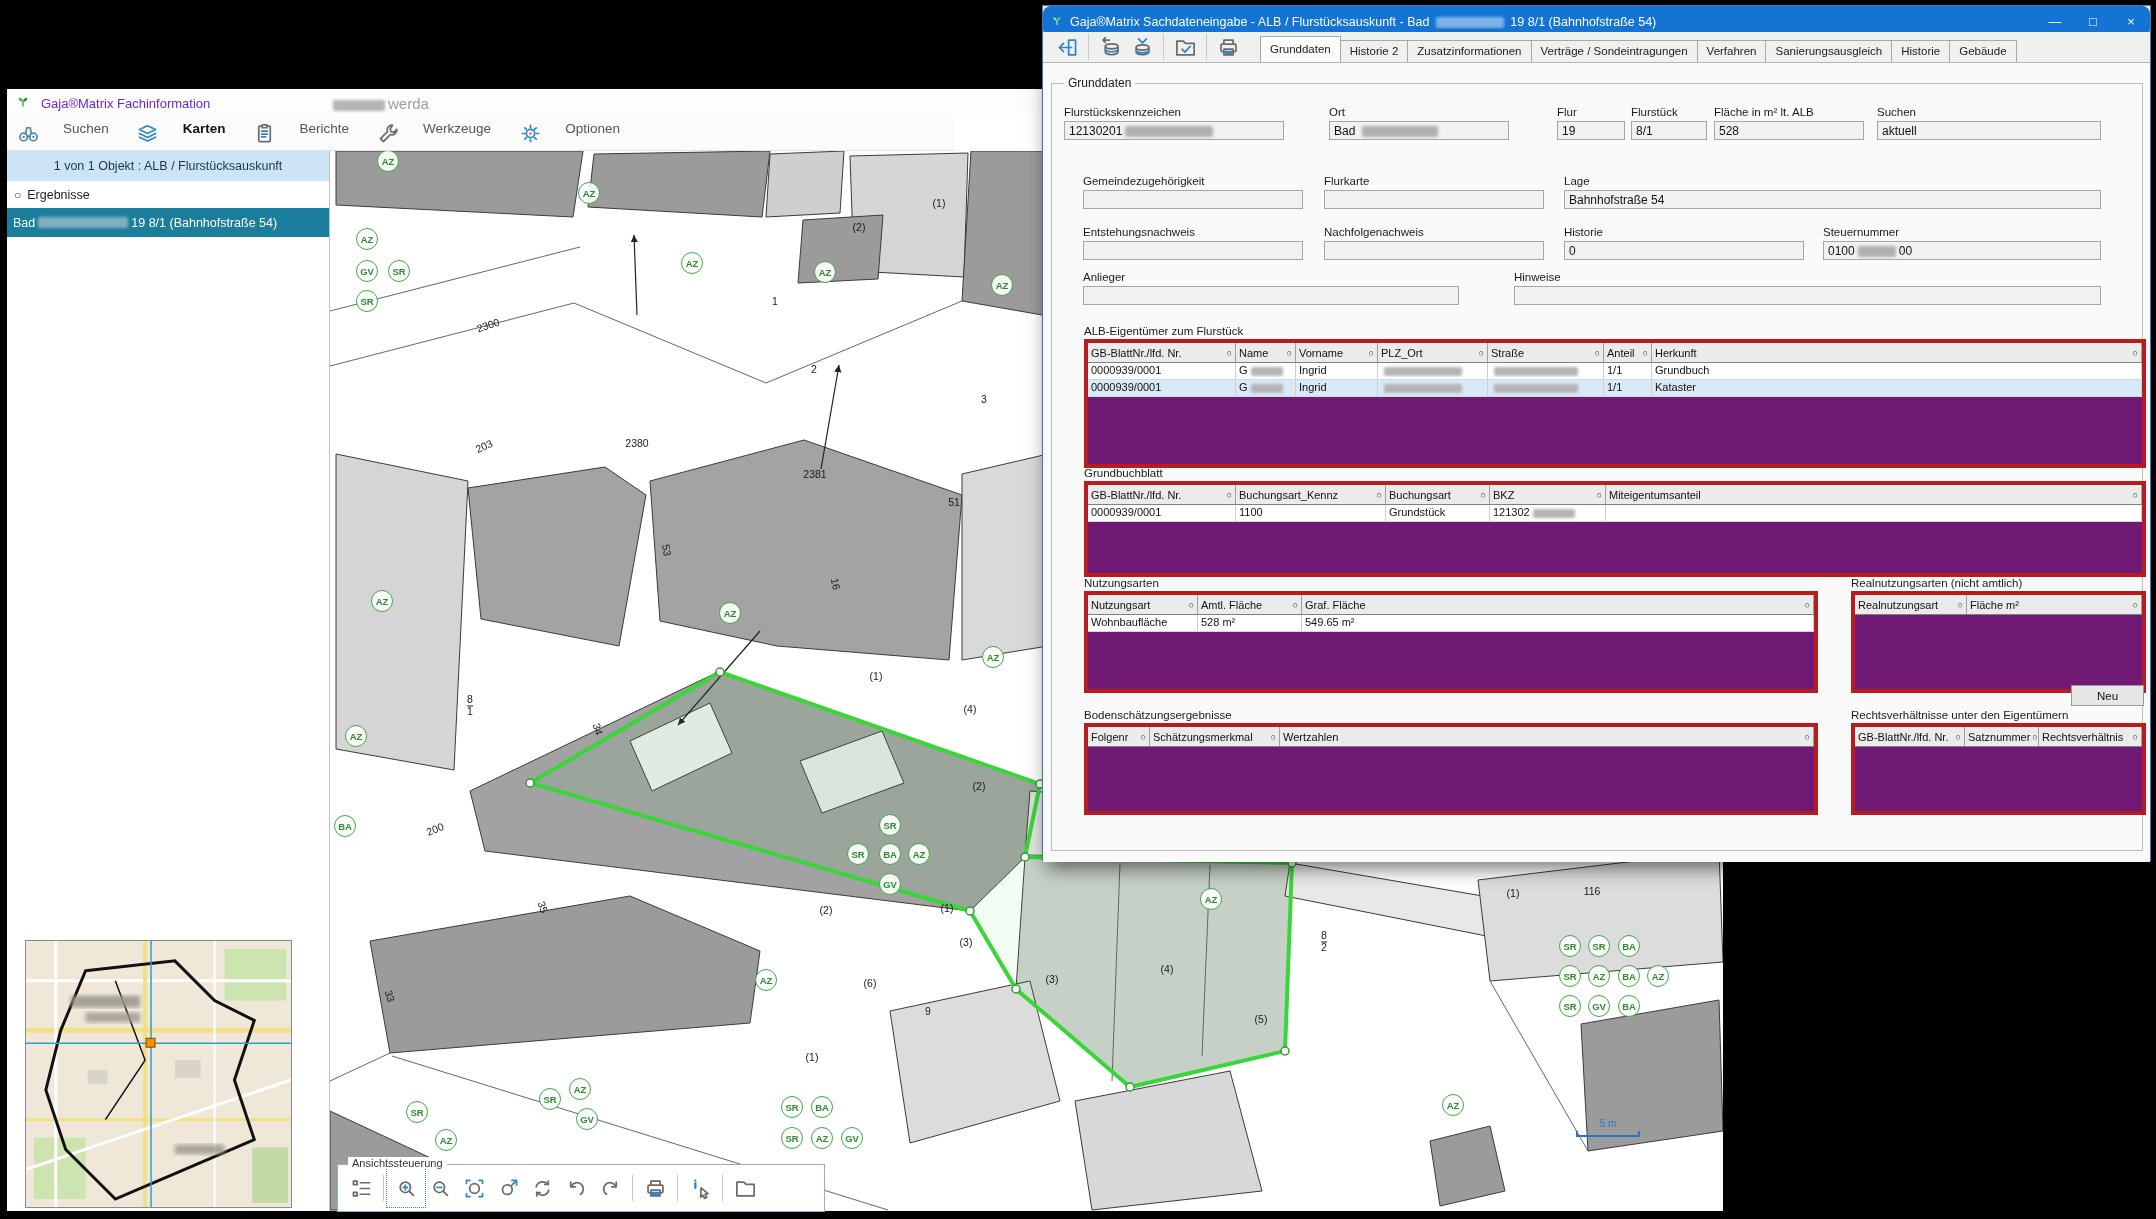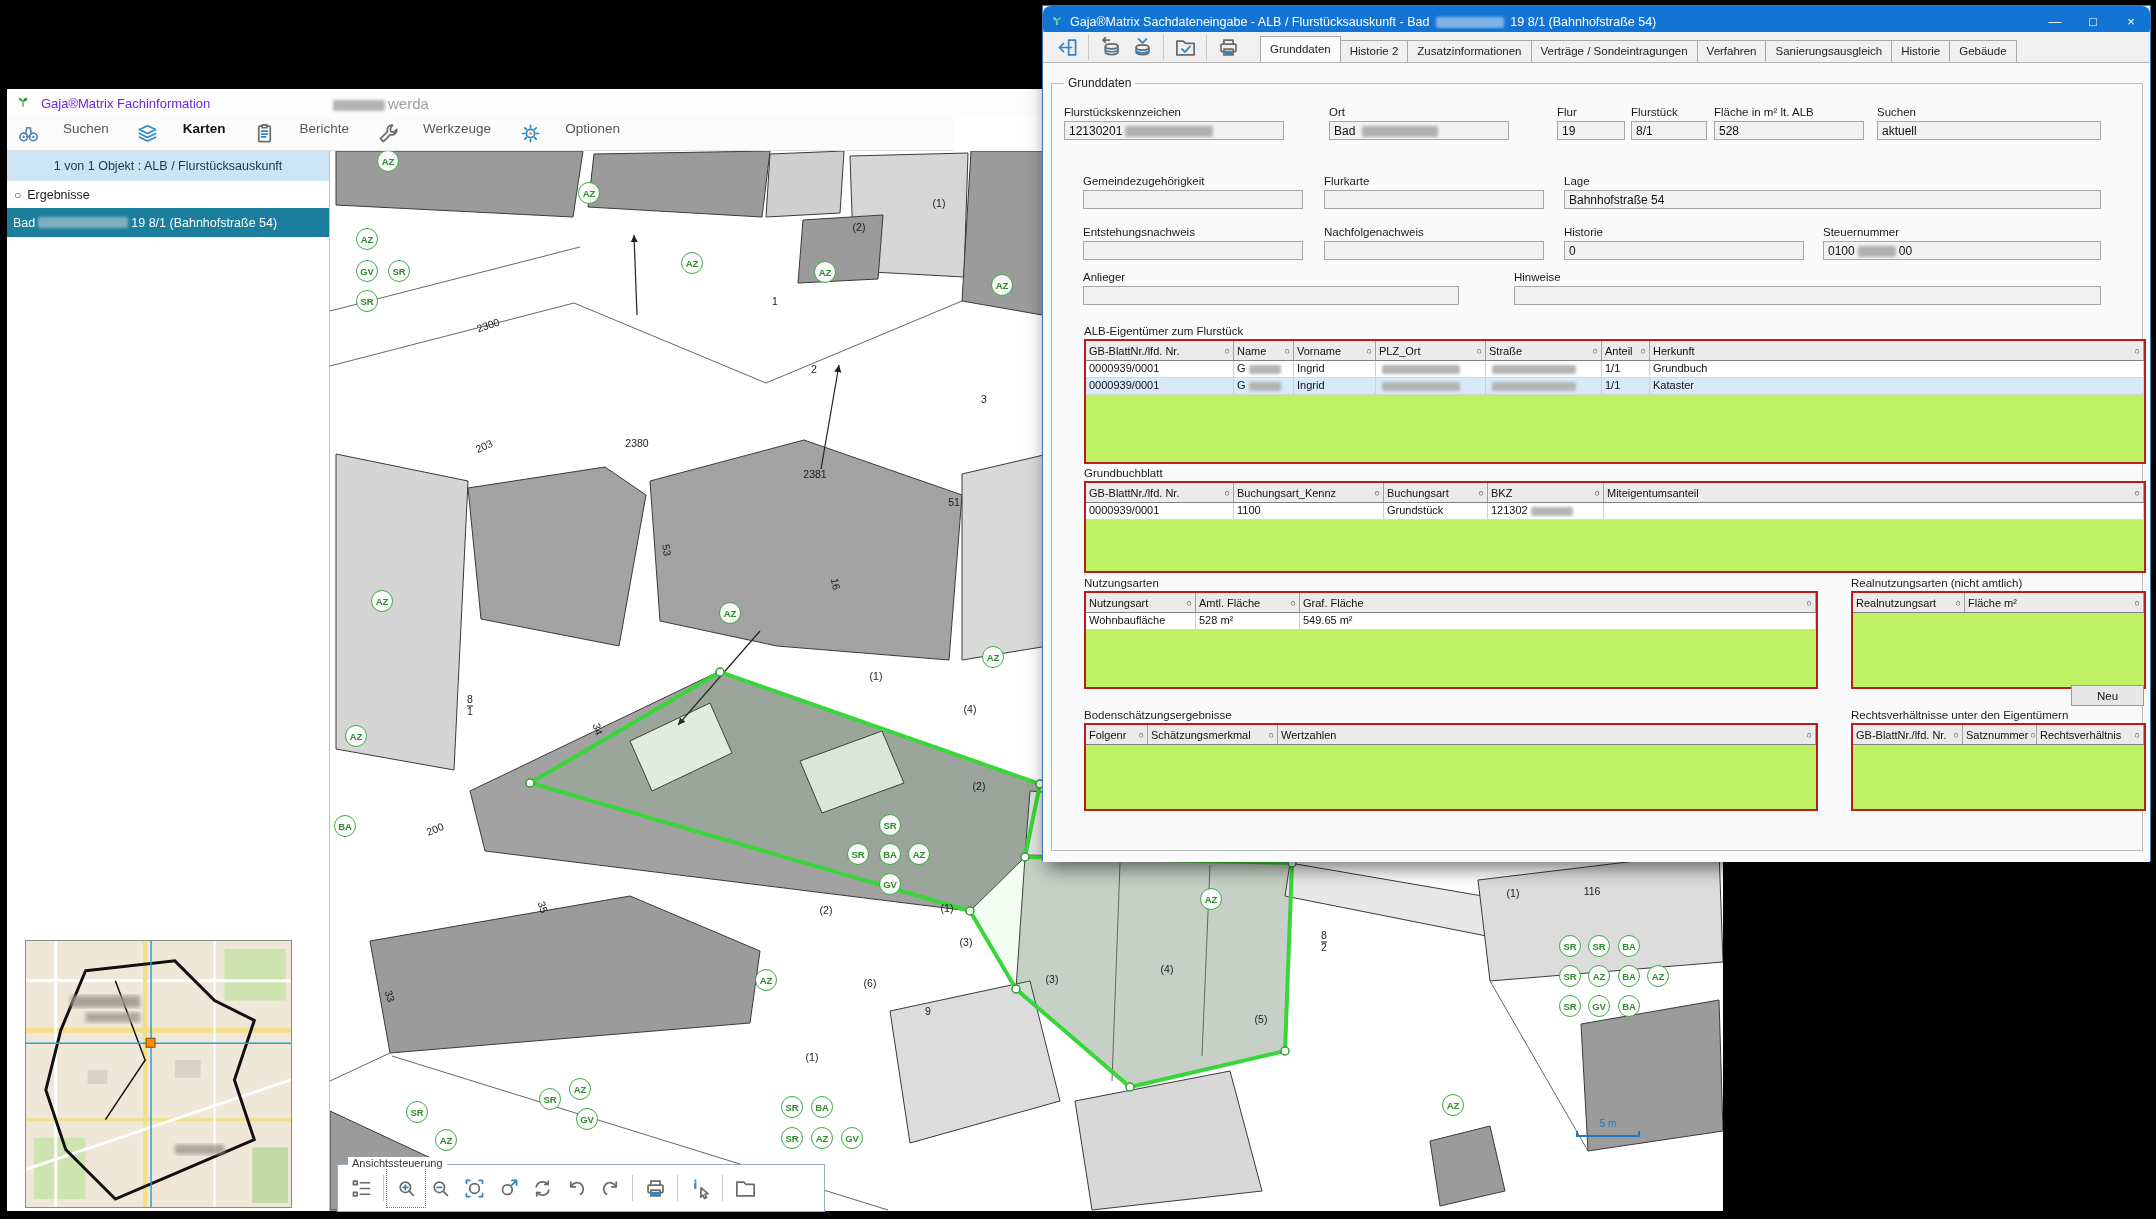--- a/index.html
+++ b/index.html
@@ -80,21 +80,21 @@
   #dlg-content { position:absolute; left:0; top:56px; width:100%; height:800px; background:#fafafa;
     border-top:1px solid #b5b5b5; }
   #groupbox { position:absolute; left:8px; top:20px; width:1092px; height:768px;
     border:1px solid #bdbdbd; }
   #groupbox-label { position:absolute; left:12px; top:-8px; background:#fafafa; padding:0 4px;
     font-size:12px; color:#1a1a1a; }
   .flabel { position:absolute; font-size:11.5px; color:#1a1a1a; white-space:nowrap; }
   .finput { position:absolute; height:19px; background:#f1f1f1; border:1px solid #a6a6a6;
     font-size:12px; color:#111; padding:2px 4px; white-space:nowrap; overflow:hidden; }
   .stitle { position:absolute; font-size:11.5px; color:#1a1a1a; white-space:nowrap; }
-  .tbl { position:absolute; border:2px solid #b91c1c; background:#bef264; }
+  .tbl { position:absolute; border:4px solid #b91c1c; background:#701a75; }
   .trh { display:flex; background:#ebebeb; border-bottom:1px solid #808080; }
   .th { font-size:11px; color:#111; padding:2px 3px; border-right:1px solid #a0a0a0;
     display:flex; align-items:center; height:19px; overflow:hidden; white-space:nowrap; }
   .th .sort { margin-left:auto; font-size:9px; color:#333; padding-left:2px; }
   .trd { display:flex; border-bottom:1px solid #d7d7d7; background:#fff; }
   .trd.hl { background:#d8e9f8; }
   .td { font-size:11px; color:#111; padding:1px 3px; border-right:1px solid #d0d0d0;
     height:16px; overflow:hidden; white-space:nowrap; }
   .td .redact, .th .redact { height:9px; }
   #neu-btn { position:absolute; left:1028px; top:622px; width:73px; height:21px; background:#e7e7e7;

